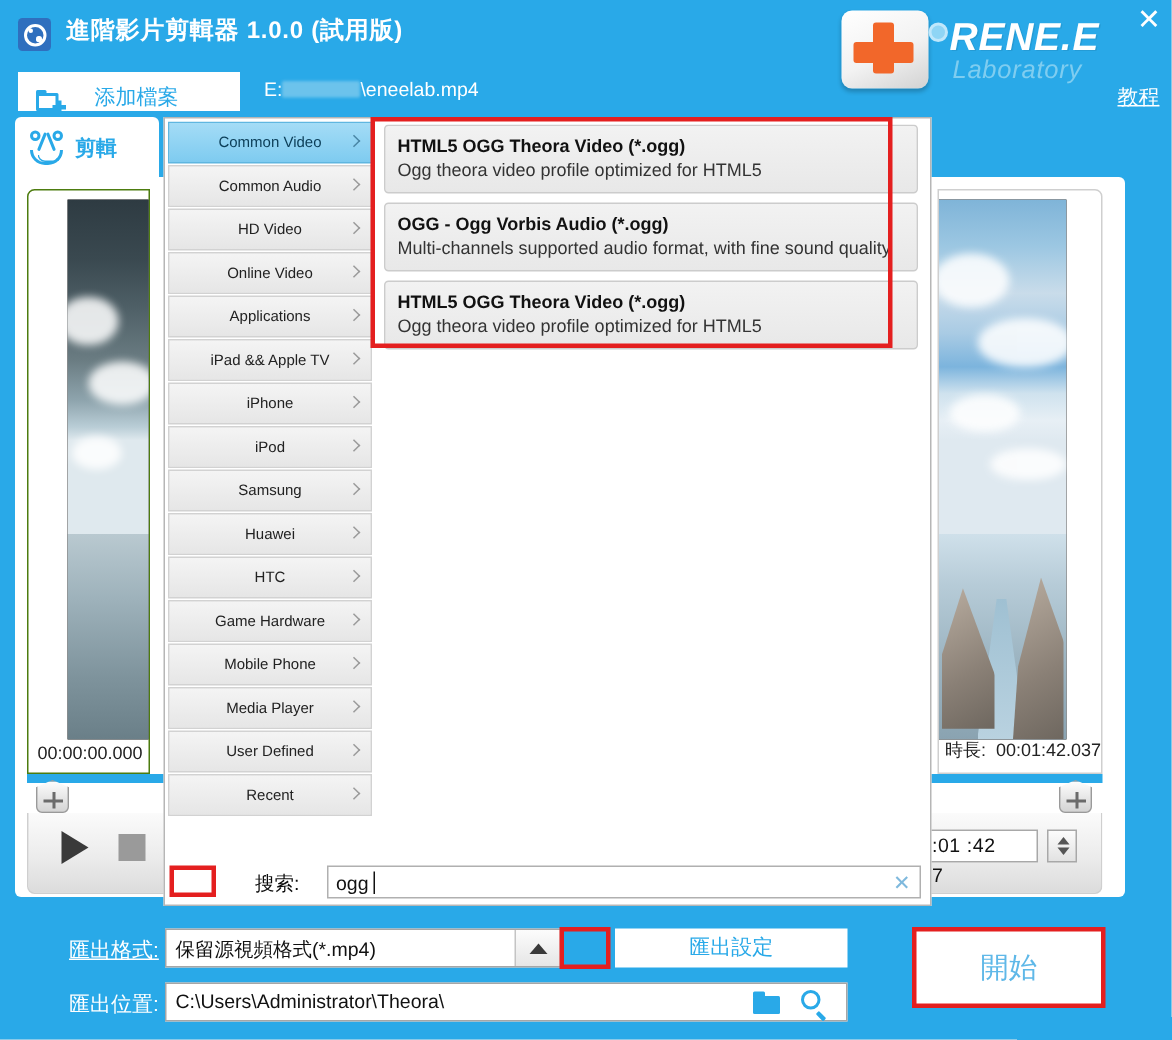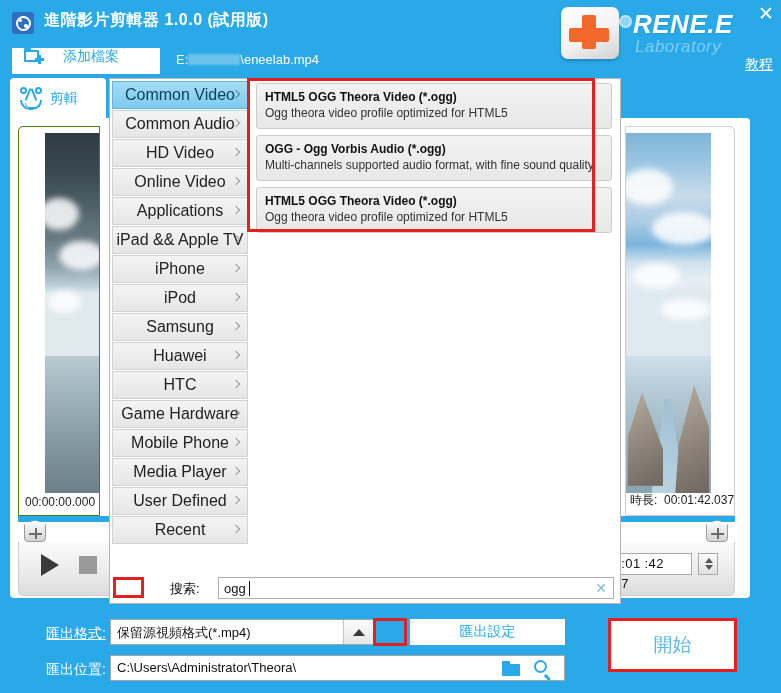--- a/index.html
+++ b/index.html
@@ -88,21 +88,21 @@
   #tutorial-link {
     position: absolute; right: 8px; top: 56px;
     font-size: 14px; color: #ffffff; text-decoration: underline;
     cursor: pointer;
   }
 
   
   #addfile-btn {
     position: absolute; left: 12px; top: 48px;
     width: 148px; height: 26px; background: #ffffff;
-    display: flex; align-items: flex-start; cursor: pointer;
+    display: flex; align-items: flex-end; cursor: pointer;
   }
   .folder-plus {
     position: relative; margin-left: 12px;
     width: 17px; height: 14px;
   }
   .folder-plus .body {
     position: absolute; left: 0; top: 2px; width: 15px; height: 12px;
     border: 2px solid #29a9e8; border-radius: 1px; background: #ffffff;
   }
   .folder-plus .tab {
@@ -155,21 +155,21 @@
   .scissors .r2 { right: 2px; }
   .scissors .fan {
     position: absolute; left: 2px; top: 13px; width: 22px; height: 10px;
     border: 2px solid #29a9e8; border-radius: 0 0 11px 11px; border-top: none;
   }
   .scissors .fan::before {
     content: ""; position: absolute; left: 3px; top: 3px;
     width: 14px; height: 4px;
     border: 1px solid #29a9e8; border-top: none; border-radius: 0 0 7px 7px;
   }
-  #edit-tab-label { margin-left: 6px; font-size: 14px; color: #29a9e8; font-weight: normal; }
+  #edit-tab-label { margin-left: 6px; font-size: 14px; color: #29a9e8; font-weight: bold; }
 
   
   #content-panel {
     position: absolute; left: 10px; top: 118px;
     width: 740px; height: 480px;
     background: #ffffff; border-radius: 0 4px 4px 4px;
   }
 
   
   #preview-left {
@@ -296,21 +296,21 @@
   }
   #category-list {
     position: absolute; left: 2px; top: 2px; width: 136px; bottom: 28px;
     overflow: hidden;
   }
   .cat-item {
     position: relative; height: 28px; margin-bottom: 1px;
     background: linear-gradient(180deg,#f4f4f4,#e6e6e6);
     border: 1px solid #d2d2d2;
     display: flex; align-items: center; justify-content: center;
-    font-size: 16px; color: #222222; cursor: pointer;
+    font-size: 10px; color: #222222; cursor: pointer;
   }
   .cat-item.active {
     background: linear-gradient(180deg,#a4dcf6,#7ecbf0);
     border-color: #5fb6e0; color: #0b3d57;
   }
   .cat-item .chev {
     position: absolute; right: 8px; top: 50%;
     width: 6px; height: 6px; margin-top: -4px;
     border-right: 1.5px solid #9a9a9a; border-top: 1.5px solid #9a9a9a;
     transform: rotate(45deg);

